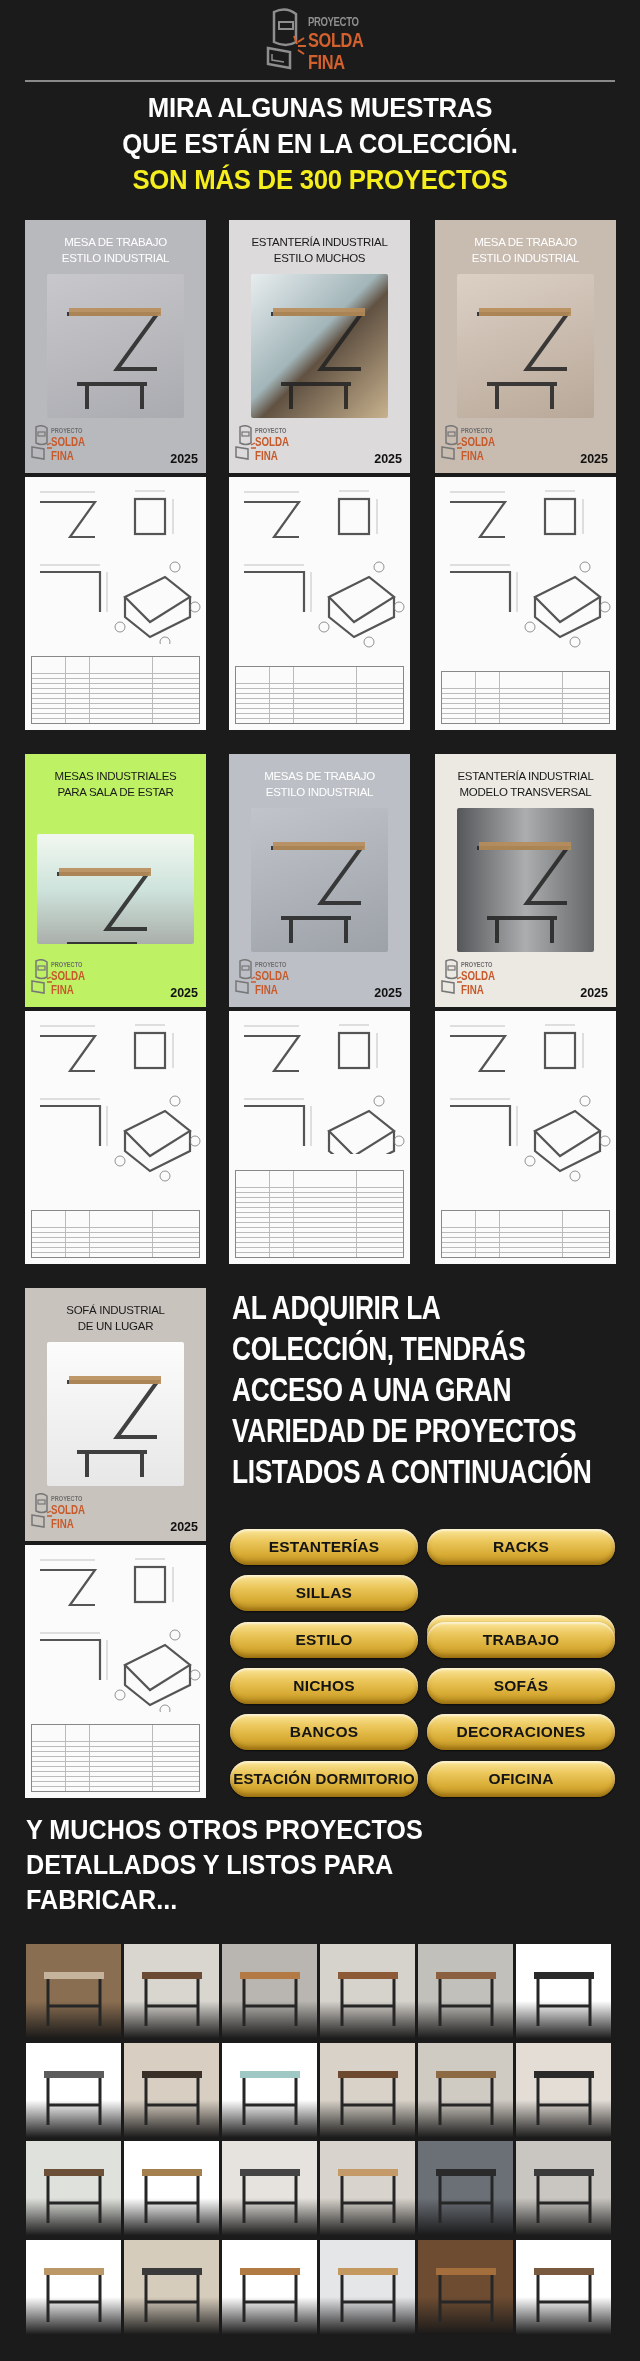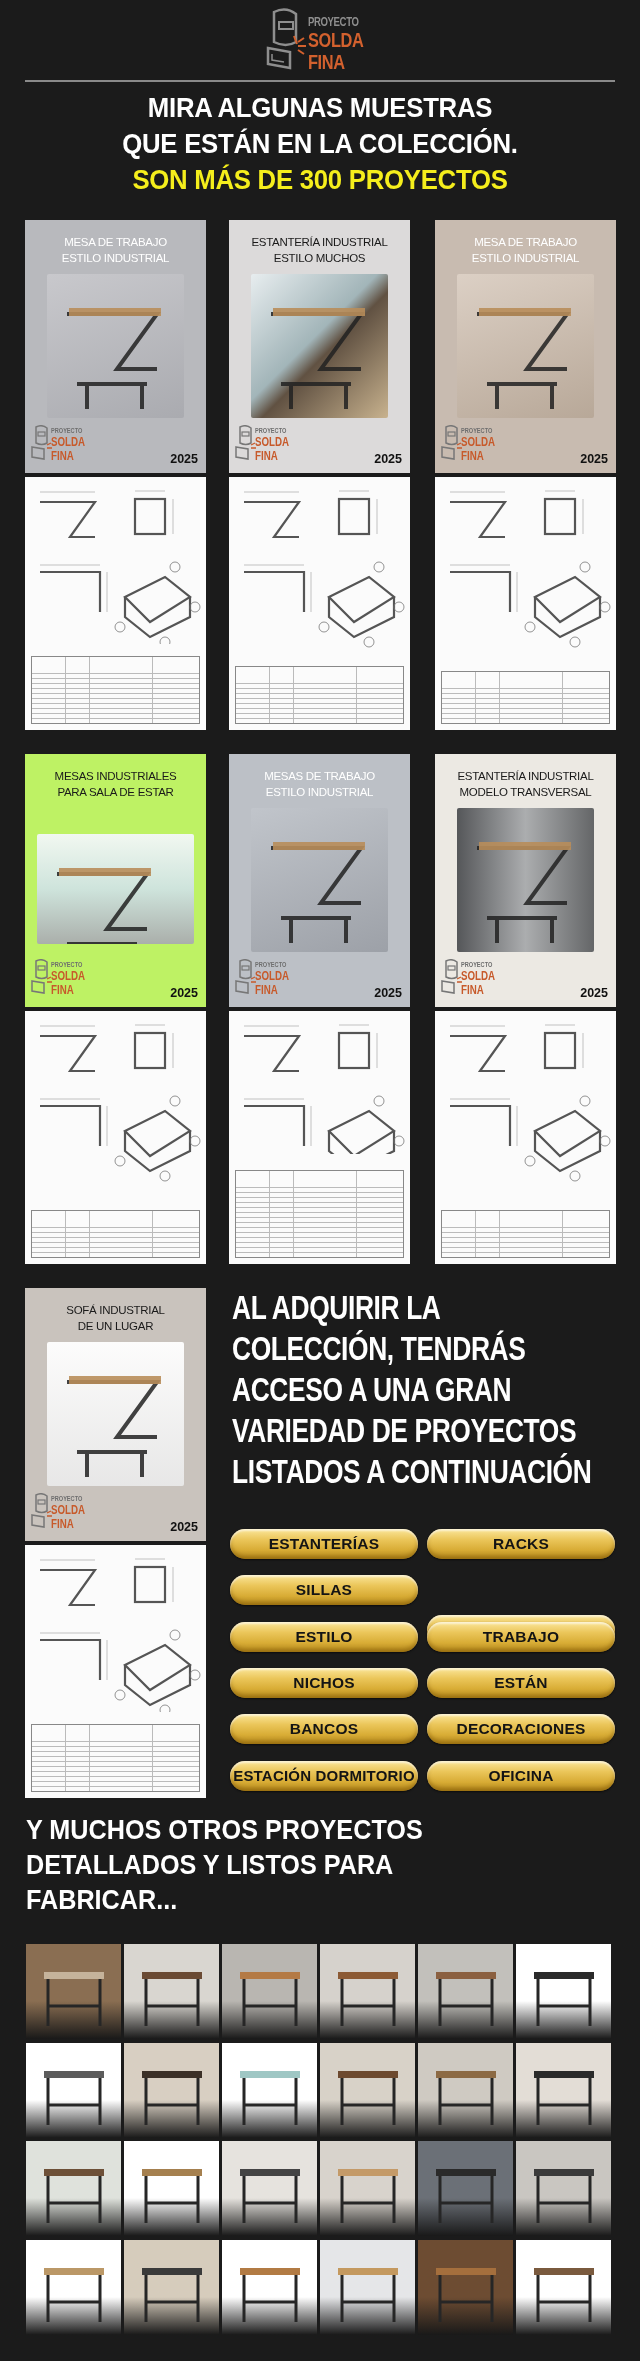--- a/index.html
+++ b/index.html
@@ -40,21 +40,21 @@
   .sheet .bom .row { display: flex; height: 5px; border-top: 1px solid #bbb; }
   .sheet .bom .row.hd { height: 16px; border-top: none; }
   .sheet .bom .row > div { border-left: 1px solid #bbb; }
   .sheet .bom .row > div:first-child { border-left: none; }
   .c1 { width: 20%; } .c2 { width: 14%; } .c3 { width: 38%; } .c4 { width: 28%; }
 
   
   .promo { left: 232px; top: 1287px; width: 400px; font-weight: bold; font-size: 33px; line-height: 41px; color: #fff; transform: scaleX(0.8); transform-origin: left top; white-space: nowrap; letter-spacing: -0.5px; }
 
   
-  .pill { width: 188px; height: 30px; border-radius: 19px;
+  .pill { width: 188px; height: 36px; border-radius: 19px;
     background: linear-gradient(to bottom, #fbe69a 0%, #ebc65a 35%, #d8ac35 70%, #b98d1f 100%);
     box-shadow: inset 0 2px 2px rgba(255,255,255,0.6), inset 0 -3px 4px rgba(120,80,0,0.5), 0 1px 2px rgba(0,0,0,0.6);
     display: flex; align-items: center; justify-content: center;
     color: #141414; font-weight: bold; font-size: 15.5px; cursor: pointer; letter-spacing: 0.2px; }
   .pill.small { font-size: 15px; }
 
   .more { left: 26px; top: 1812px; font-weight: bold; font-size: 28px; line-height: 35px; color: #fff; transform: scaleX(0.9); transform-origin: left top; white-space: nowrap; }
 
   .thumb { width: 95px; height: 95px; overflow: hidden; }
 </style>
@@ -838,21 +838,21 @@
 </div>
 
 <div id="categories">
     <div class="abs pill" style="left: 230px; top: 1529px;">ESTANTERÍAS</div>
     <div class="abs pill" style="left: 427px; top: 1529px;">RACKS</div>
     <div class="abs pill" style="left: 230px; top: 1575.3px;">SILLAS</div>
     <div class="abs pill" style="left: 427px; top: 1575.3px; margin-top: 40px;">CAMAS</div>
     <div class="abs pill" style="left: 230px; top: 1621.6px;">ESTILO</div>
     <div class="abs pill" style="left: 427px; top: 1621.6px;">TRABAJO</div>
     <div class="abs pill" style="left: 230px; top: 1667.9px;">NICHOS</div>
-    <div class="abs pill" style="left: 427px; top: 1667.9px;">ESTÁN</div>
+    <div class="abs pill" style="left: 427px; top: 1667.9px;">SOFÁS</div>
     <div class="abs pill" style="left: 230px; top: 1714.2px;">BANCOS</div>
     <div class="abs pill" style="left: 427px; top: 1714.2px;">DECORACIONES</div>
     <div class="abs pill small" style="left: 230px; top: 1760.5px;">ESTACIÓN DORMITORIO</div>
     <div class="abs pill" style="left: 427px; top: 1760.5px;">OFICINA</div>
   </div>
 
 <div class="abs more">
   <div>Y MUCHOS OTROS PROYECTOS</div>
   <div>DETALLADOS Y LISTOS PARA</div>
   <div>FABRICAR...</div>

